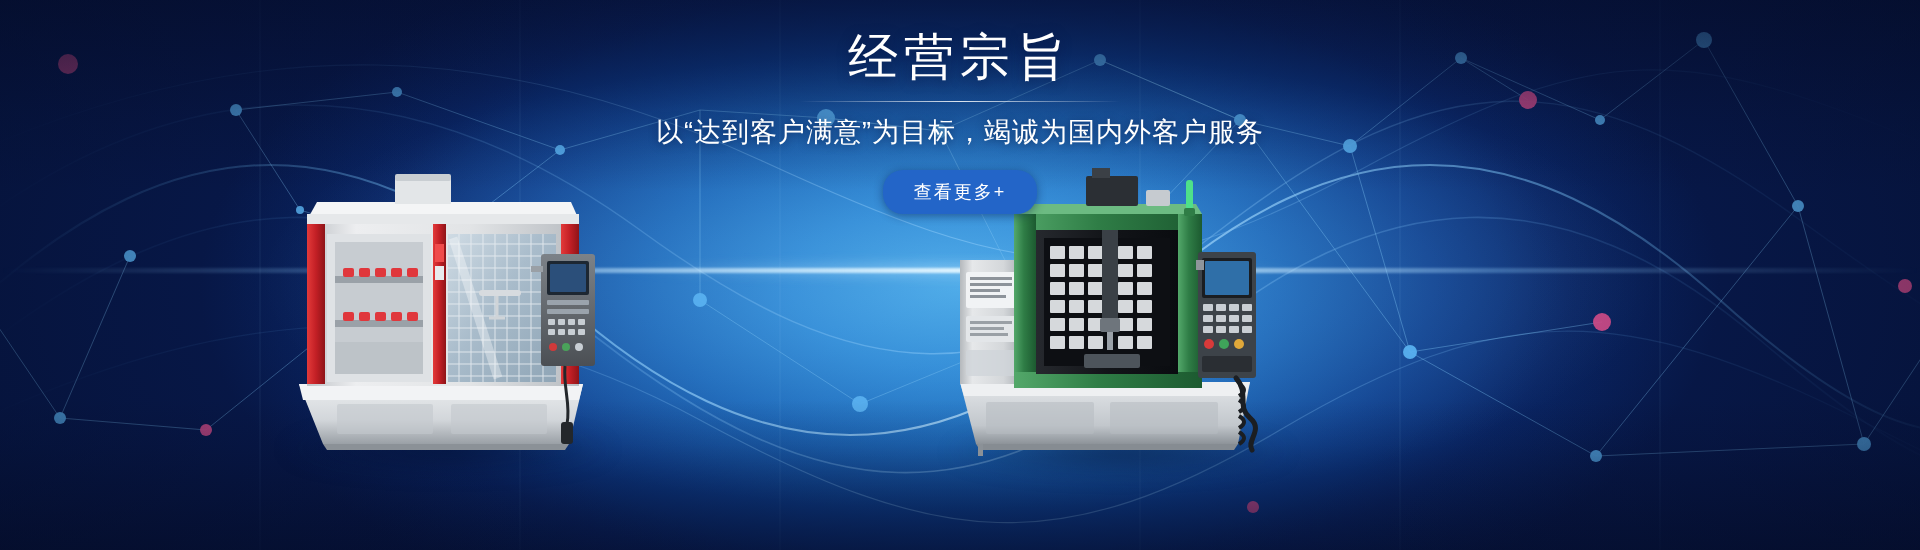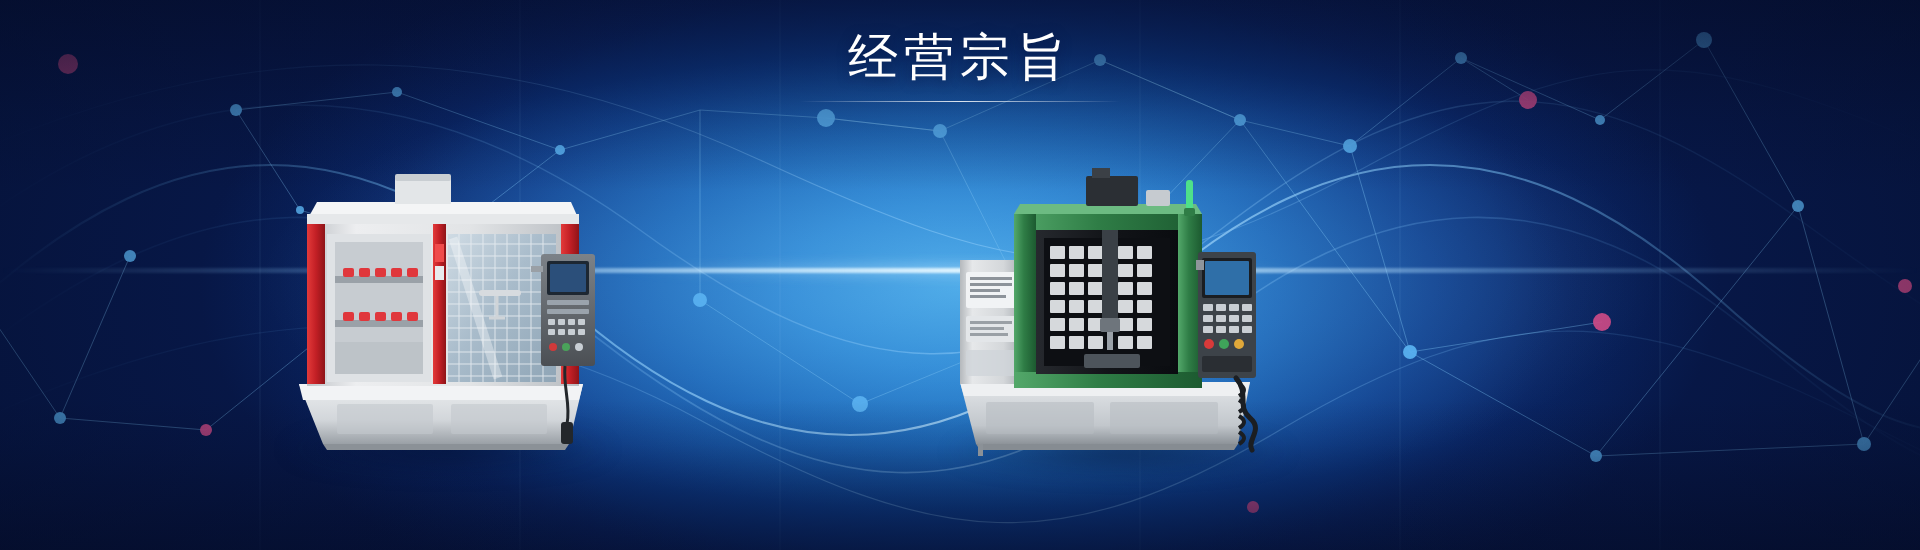--- a/index.html
+++ b/index.html
@@ -407,15 +407,17 @@
     <g stroke="#1b1e22" stroke-width="4" fill="none">
       <path d="M289,216 q10,6 0,12 M289,232 q10,6 0,12 M289,248 q10,6 0,12 M289,264 q10,6 0,12"></path>
     </g>
 
     <rect x="28" y="276" width="5" height="14" fill="#8b9197"></rect>
   </svg>
 
   <div class="content">
     <h1 class="title">经营宗旨</h1>
     <div class="divider"></div>
+    <p class="tagline">以“达到客户满意”为目标，竭诚为国内外客户服务</p>
+    <button class="more-btn">查看更多+</button>
   </div>
 
 </div>
 
 </body></html>

